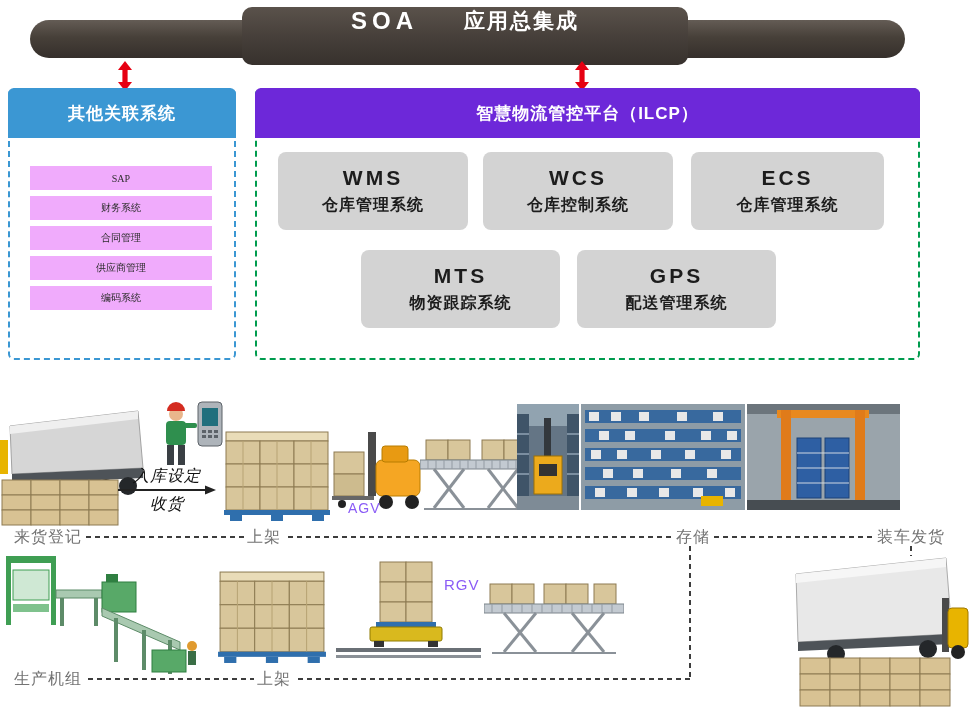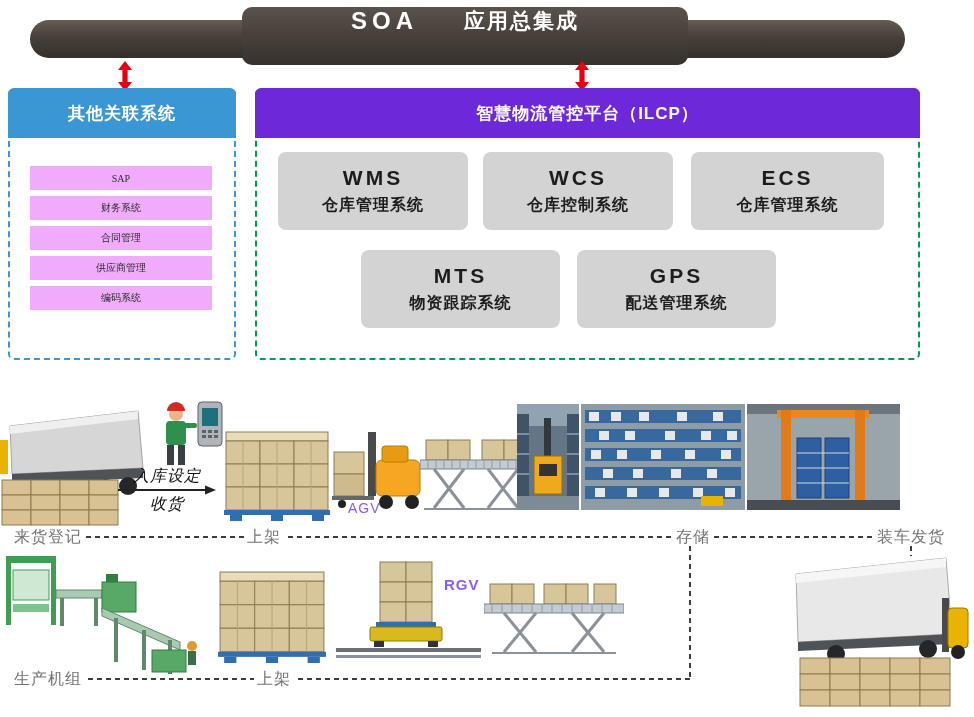--- a/index.html
+++ b/index.html
@@ -378,21 +378,21 @@
           <rect x="70" y="50" width="26" height="20"></rect>
       </g>
       <rect x="40" y="70" width="60" height="5" fill="#2f6fad"></rect>
       <rect x="34" y="75" width="72" height="14" rx="2" fill="#d9b91e" stroke="#8f7a00"></rect>
       <rect x="38" y="89" width="10" height="6" fill="#333"></rect>
         <rect x="92" y="89" width="10" height="6" fill="#333"></rect>
       <rect x="0" y="96" width="145" height="4" fill="#6a7076"></rect>
       <rect x="0" y="103" width="145" height="3" fill="#8a9096"></rect>
     </svg>
   </div>
-  <div class="small-label" style="left:444px; top:576px; font-size:15px;font-weight:bold;">RGV</div>
+  <div class="small-label" style="left:444px; top:576px; font-size:15px;">RGV</div>
 
   <div class="img" style="left:484px; top:580px; width:140px; height:76px;">
     <svg viewBox="0 0 140 76" preserveAspectRatio="none">
       <g fill="#d8c69b" stroke="#8d7b52">
         <rect x="6" y="4" width="22" height="20"></rect>
           <rect x="28" y="4" width="22" height="20"></rect>
         <rect x="60" y="4" width="22" height="20"></rect>
           <rect x="82" y="4" width="22" height="20"></rect>
         <rect x="110" y="4" width="22" height="20"></rect>
       </g>

